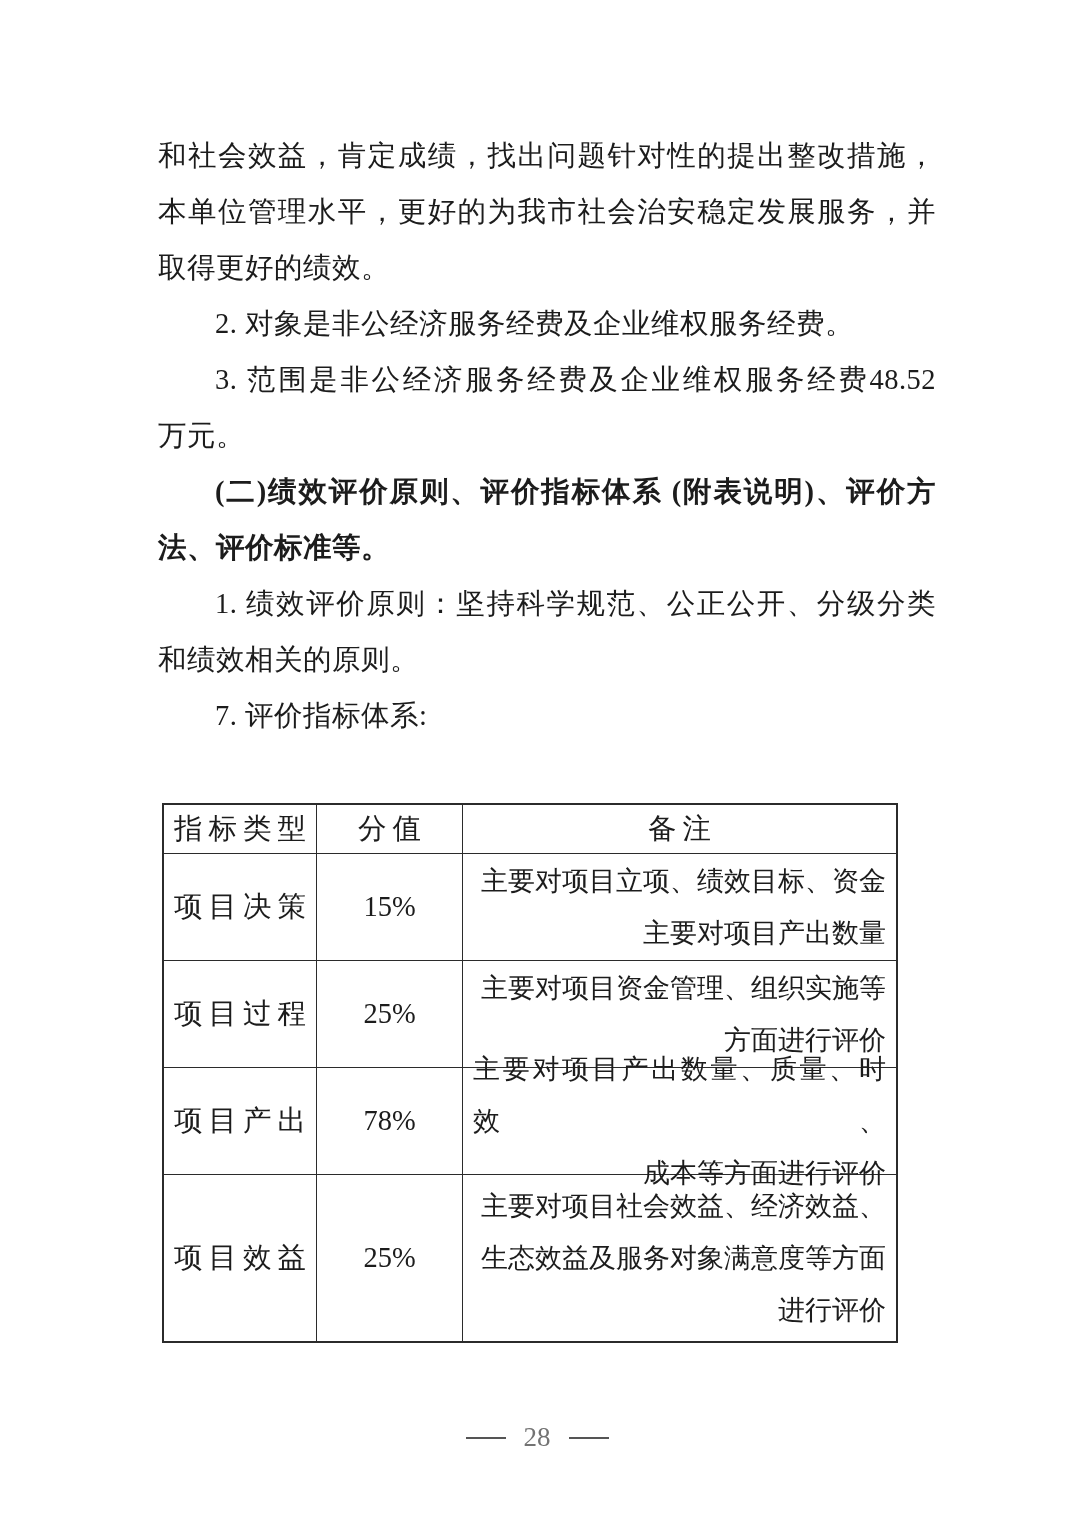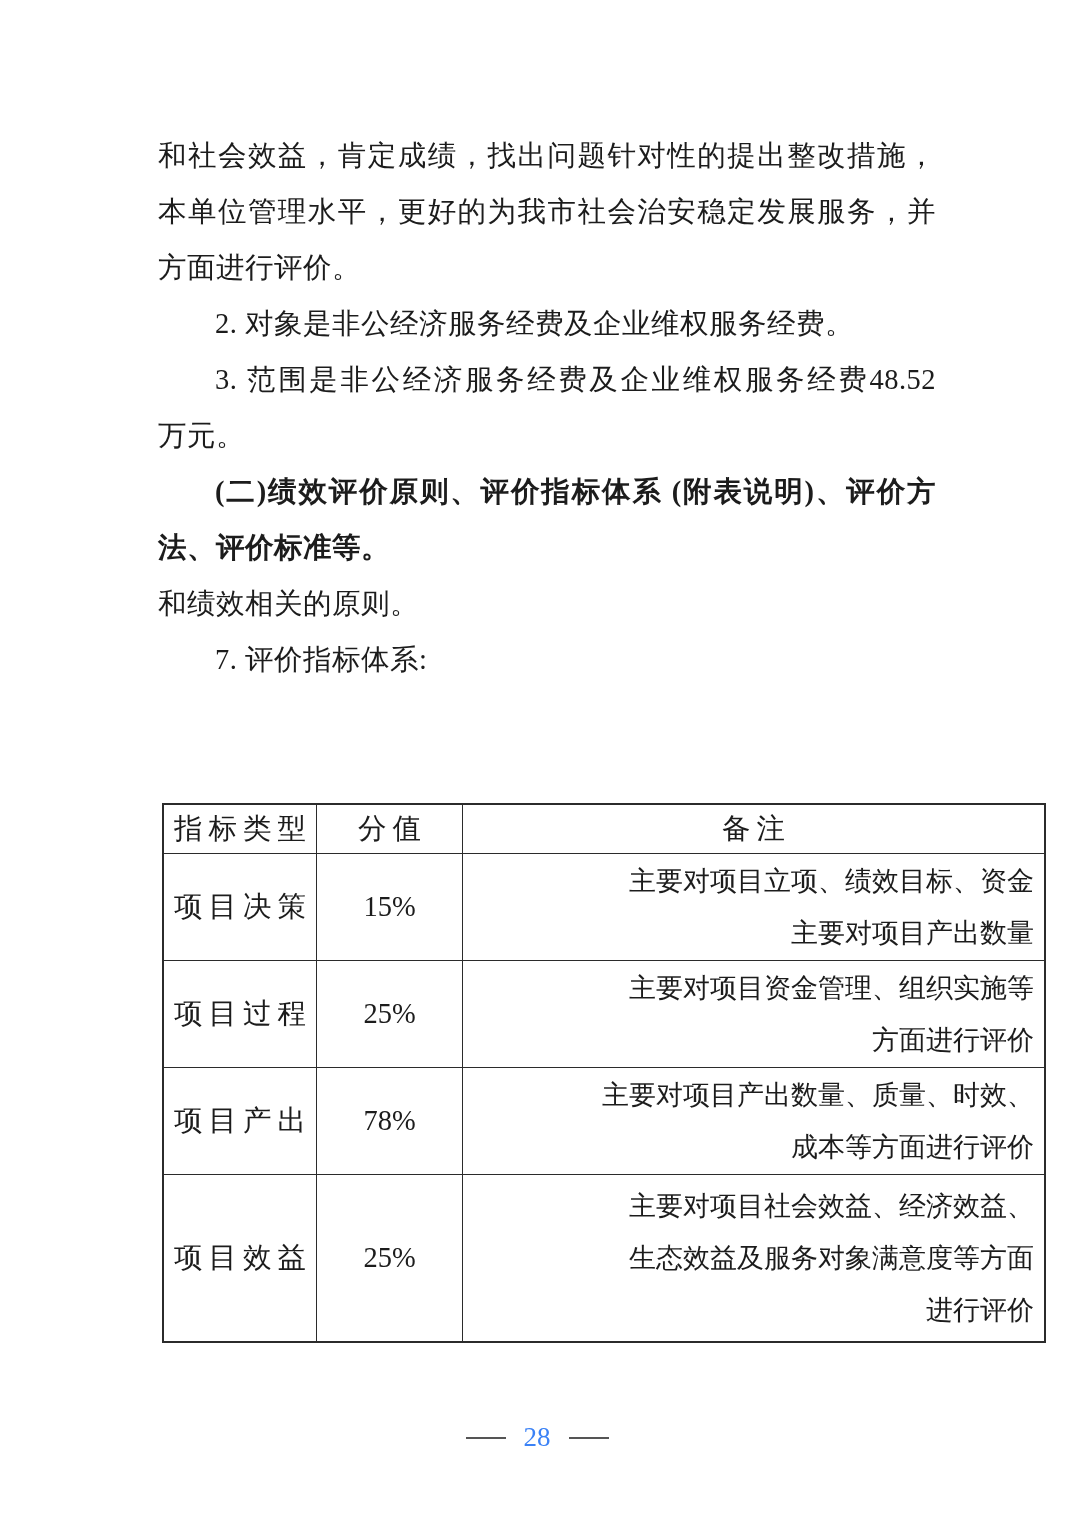--- a/index.html
+++ b/index.html
@@ -30,21 +30,21 @@
     white-space: normal;
   }
   .tline.jl { text-align-last: justify; }   
   .tline.ind { text-indent: 57px; }         
   .tline.hd { font-weight: 700; }           
 
   
   .tbl {
     position: absolute;
     left: 162px; top: 803px;
-    width: 884px; height: 540px;
+    width: 736px; height: 540px;
     border: 2px solid #2b2b2b;
     display: grid;
     grid-template-columns: 153px 146px 1fr;
     grid-template-rows: 49px 107px 107px 107px auto;
     font-size: 28.5px;
   }
   .cell {
     border-right: 1.5px solid #2b2b2b;
     border-bottom: 1.5px solid #2b2b2b;
     display: flex;
@@ -64,44 +64,45 @@
   }
   .remark-line { text-align: justify; }
   .remark-line.jl { text-align-last: justify; }
 
   
   .footer {
     position: absolute;
     left: 0; top: 1422px; width: 1074px;
     text-align: center;
     font-size: 27px;
-    color: #3b82f6;
+    color: #737373;
   }
   .footer .dash {
     display: inline-block;
     width: 40px; height: 2px;
     background: #555;
     vertical-align: middle;
     margin: 0 18px 4px 18px;
   }
 </style>
 </head>
 <body>
 
 <div class="page">
 
   <div class="body-text">
     <div class="tline jl">和社会效益，肯定成绩，找出问题针对性的提出整改措施，</div>
     <div class="tline jl">本单位管理水平，更好的为我市社会治安稳定发展服务，并</div>
-    <div class="tline">方面进行评价。</div>
+    <div class="tline">取得更好的绩效。</div>
     <div class="tline ind">2. 对象是非公经济服务经费及企业维权服务经费。</div>
     <div class="tline ind jl">3. 范围是非公经济服务经费及企业维权服务经费48.52</div>
     <div class="tline">万元。</div>
     <div class="tline ind jl hd">(二)绩效评价原则、评价指标体系 (附表说明)、评价方</div>
     <div class="tline hd">法、评价标准等。</div>
+    <div class="tline ind jl">1. 绩效评价原则：坚持科学规范、公正公开、分级分类</div>
     <div class="tline">和绩效相关的原则。</div>
     <div class="tline ind">7. 评价指标体系:</div>
   </div>
 
   <div class="tbl">
 
     <div class="cell cjk-sp">指标类型</div>
     <div class="cell cjk-sp">分值</div>
     <div class="cell cjk-sp last-col">备注</div>
 

